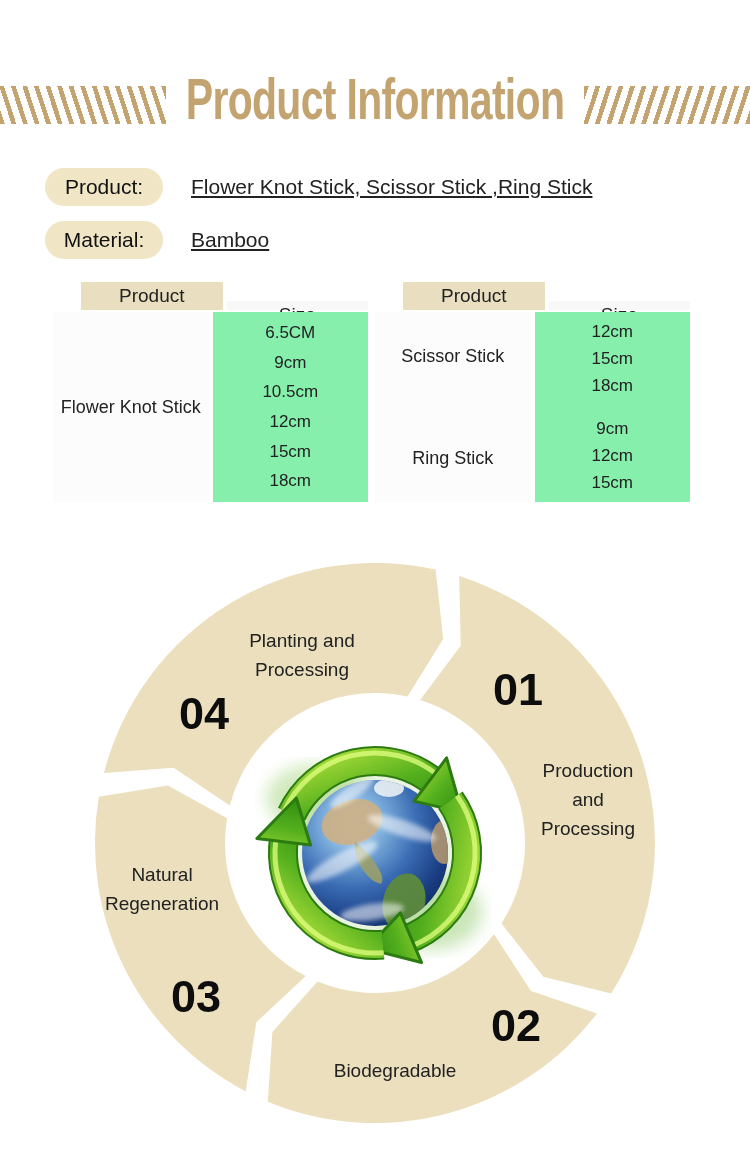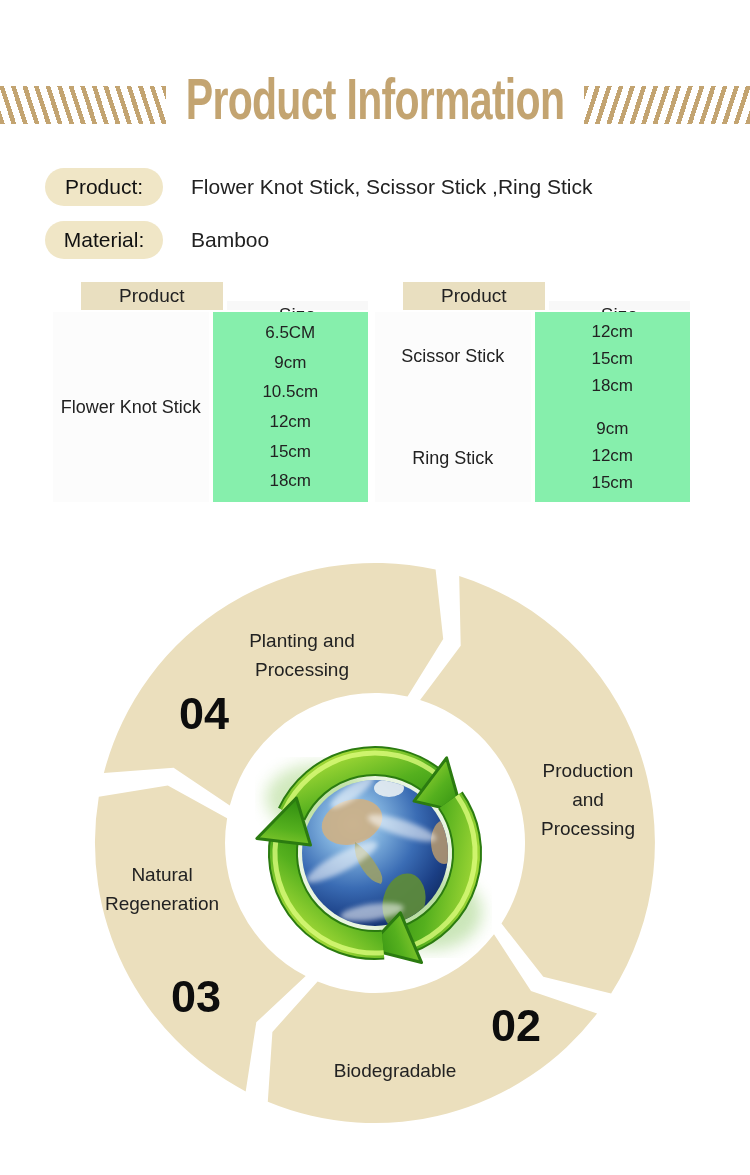--- a/index.html
+++ b/index.html
@@ -16,21 +16,21 @@
   .page-title { position:absolute; left:0; top:0; width:750px; height:58px;
     text-align:center; color:#c3a471; font-weight:bold; font-size:57px; line-height:58px;
     letter-spacing:-1px; transform:scaleX(0.72); transform-origin:50% 50%; white-space:nowrap; }
 
   
   .field-row { position:absolute; left:45px; height:38px; display:flex; align-items:center; }
   .field-row.row-0 { top:168px; }
   .field-row.row-1 { top:221px; }
   .pill { width:118px; height:38px; border-radius:19px; background:#f0e6c6;
     text-align:center; line-height:38px; font-size:21px; color:#111; }
-  .field-value { margin-left:28px; font-size:21px; color:#222; white-space:nowrap; }
+  .field-value { margin-left:28px; font-size:21px; color:#222; white-space:nowrap;text-decoration:underline; }
 
   
   .tables { position:absolute; left:53px; top:282px; width:637px; display:flex; gap:7px; }
   .ptable { flex:1; display:flex; flex-direction:column; }
   .thead { display:flex; gap:4px; height:28px; margin-bottom:2px;padding-left:28px; }
   .th { flex:1; text-align:center; line-height:28px; font-size:19px; color:#222; }
   .th-product { background:#e9dfc0; }
   .th-size { background:#f8f8f8;margin-top:19px; }
   .tbody { display:flex; gap:4px; height:190px; }
   .tcol { flex:1; }
@@ -186,20 +186,21 @@
             <path d="M291.6,284.1 A92,92 0 0 1 434.2,252.5" fill="none" stroke="url(#agrad)" stroke-width="26"></path>
             <path d="M284.3,280.7 A100,100 0 0 1 436.6,244.2" fill="none" stroke="rgba(225,255,130,0.75)" stroke-width="5"></path>
             <polygon points="446.6,227.9 414.1,271.1 462.0,282.4" fill="url(#agrad)" stroke="#2b7b10" stroke-width="3" stroke-linejoin="round"></polygon>
           </g>
           <use href="#arrow-proto" transform="rotate(120 375 323)"></use>
           <use href="#arrow-proto" transform="rotate(240 375 323)"></use>
         </g>
       </g>
     </svg>
 
+    <div class="cycle-number n-01">01</div>
     <div class="cycle-number n-02">02</div>
     <div class="cycle-number n-03">03</div>
     <div class="cycle-number n-04">04</div>
 
     <div class="cycle-label l-01">
       <span style="display:block">Production</span>
       <span style="display:block">and</span>
       <span style="display:block">Processing</span>
     </div>
     <div class="cycle-label l-02">

